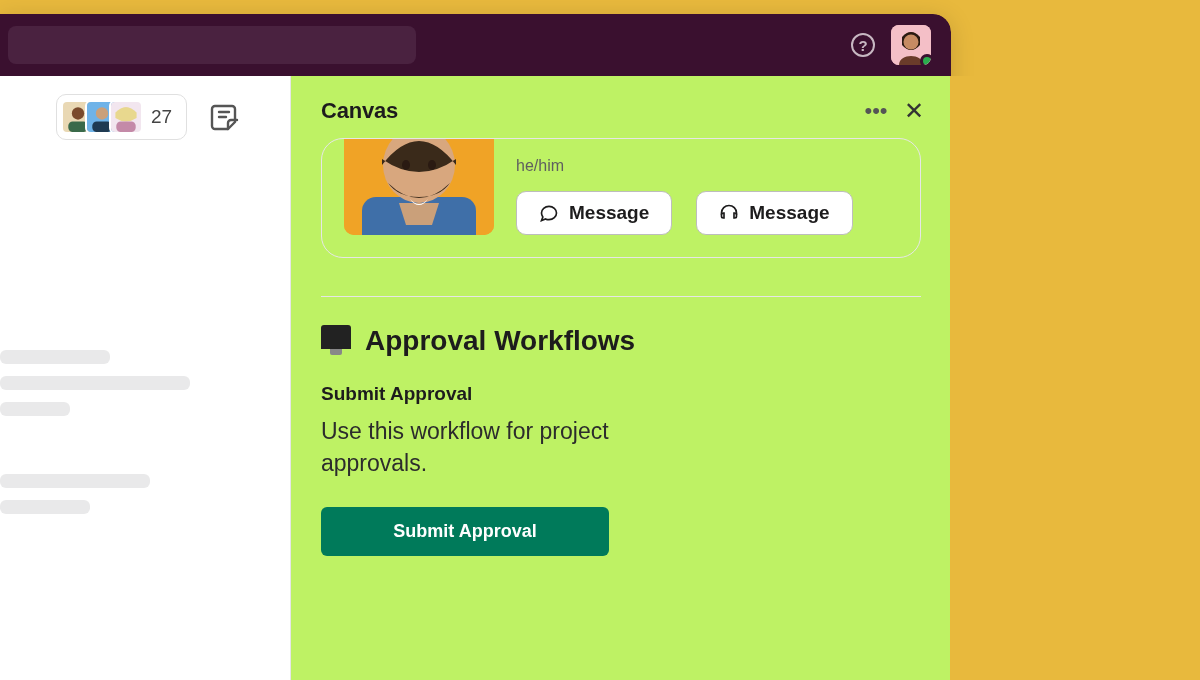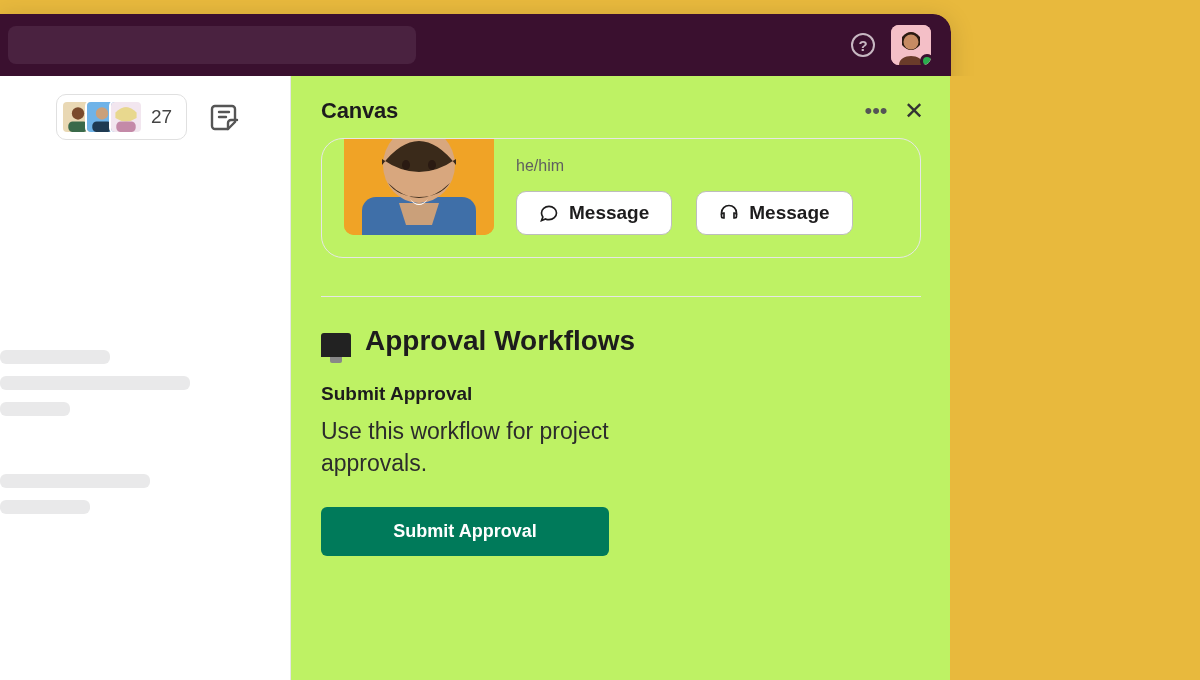--- a/index.html
+++ b/index.html
@@ -199,21 +199,21 @@
     cursor:pointer;
   }
   .pill-btn svg { width:20px; height:20px; flex-shrink:0; }
 
   hr.sep { border:none; border-top:1px solid #e6e6e6; margin: 0 0 28px 0; }
 
   .wf-heading {
     font-size: 28px;
     font-weight: 800;
     color: #1d1c1d;
-    display:flex; align-items:flex-end; gap:14px;
+    display:flex; align-items:flex-start; gap:14px;
     margin-bottom: 26px;
   }
   .wf-heading .monitor {
     width: 30px; height: 24px;
     background: #222;
     border-radius: 3px 3px 0 0;
     position: relative;
   }
   .wf-heading .monitor::after {
     content: '';

